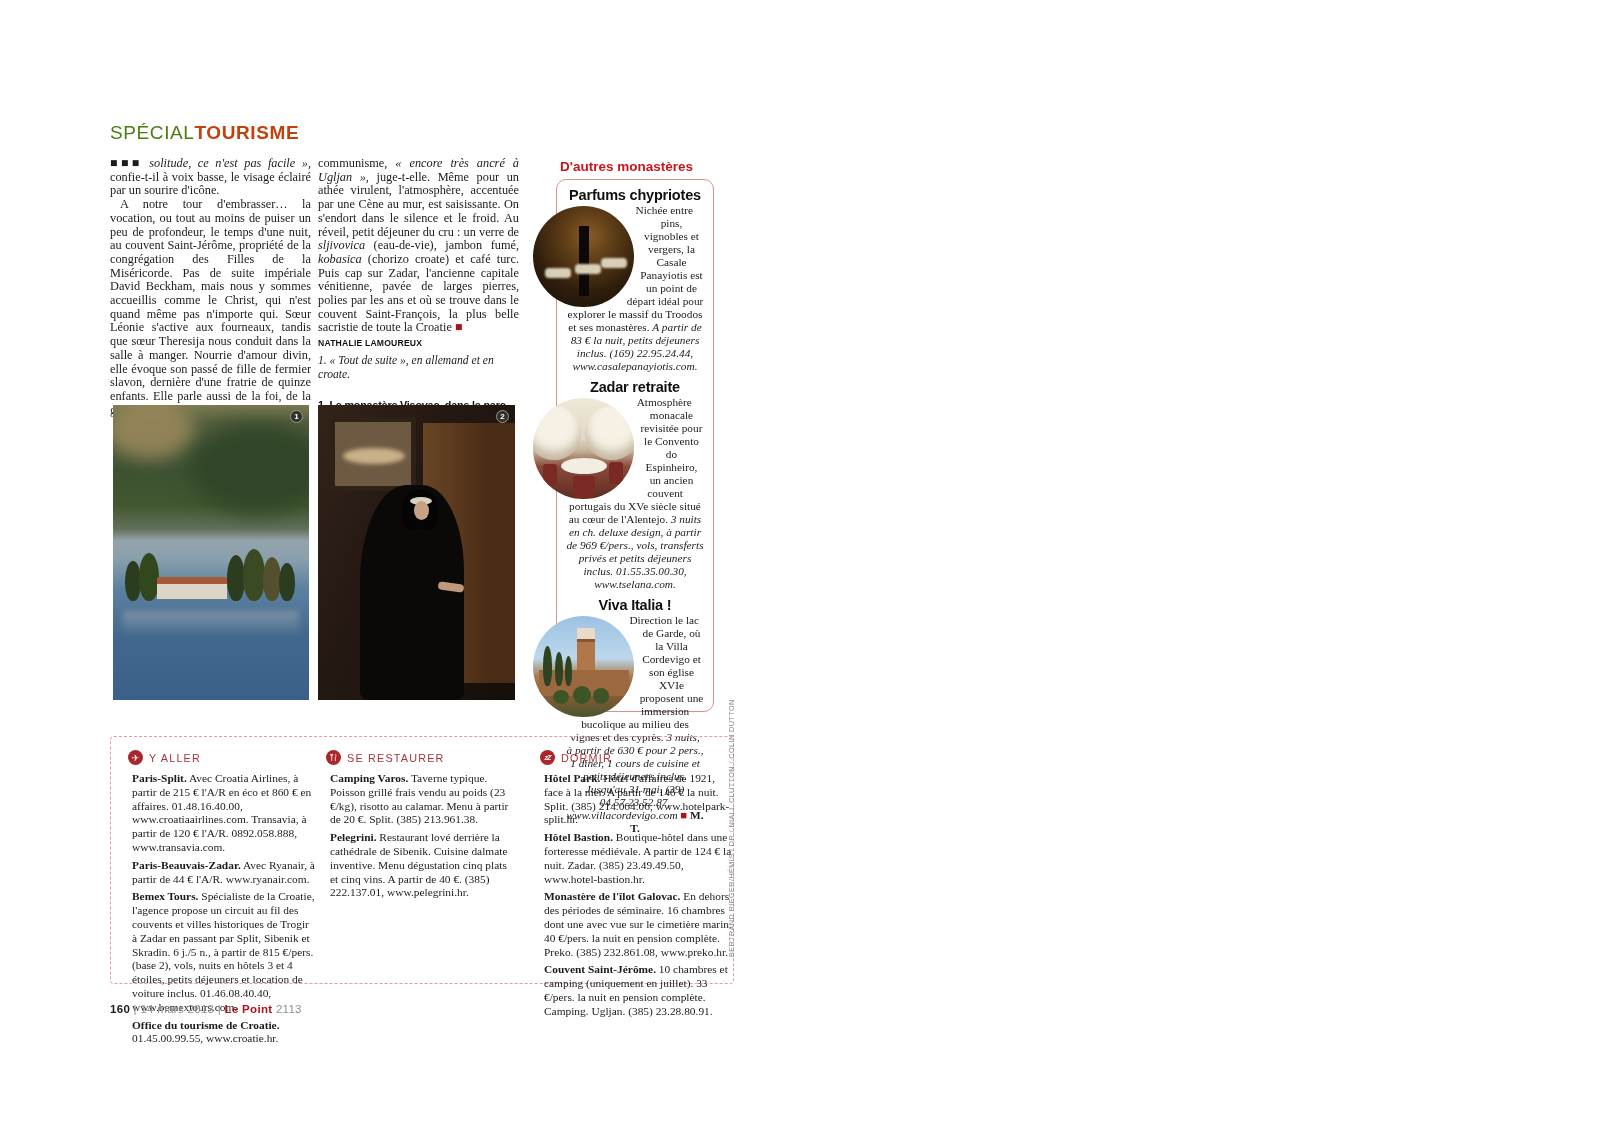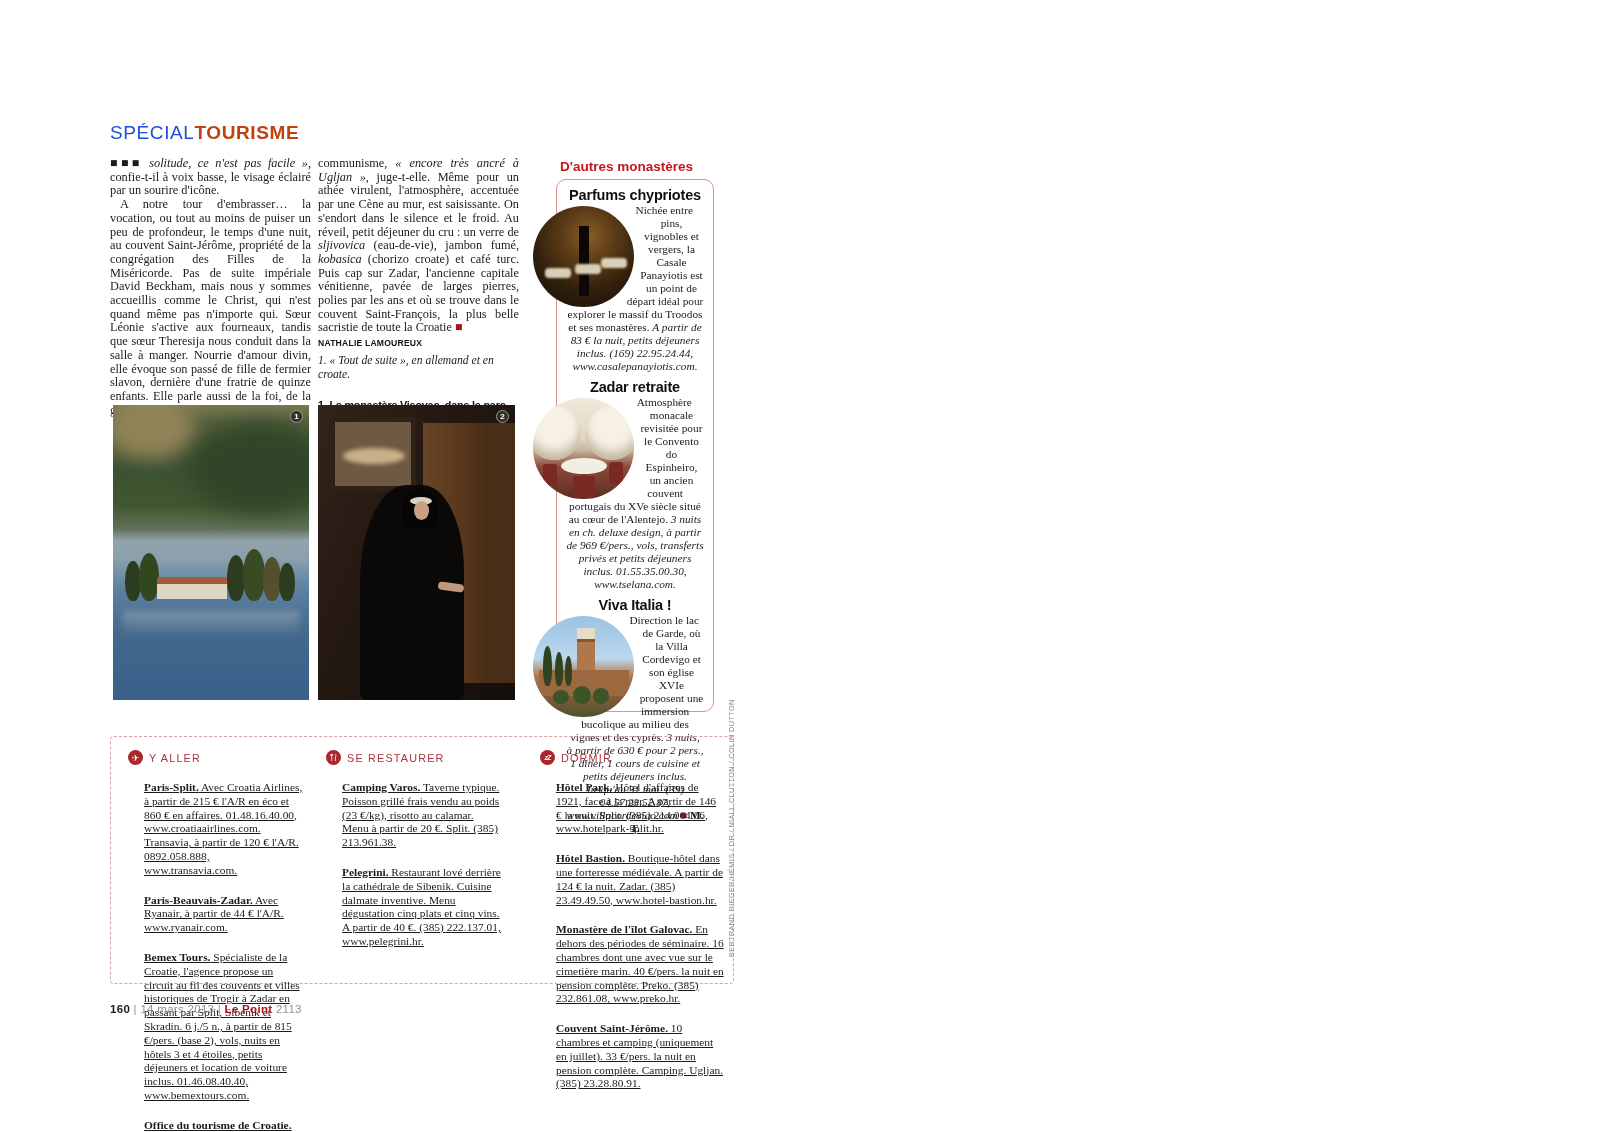--- a/index.html
+++ b/index.html
@@ -1,21 +1,21 @@
 <!DOCTYPE html>
 <html><head>
 <meta charset="utf-8">
 <style>
   * { margin:0; padding:0; box-sizing:border-box; }
   body { background:#ffffff; font-family:"Liberation Sans", sans-serif; }
   .page { position:relative; width:1600px; height:1132px; background:#fff; overflow:hidden; }
 
   
   .kicker { position:absolute; left:110px; top:122px; font-size:19px; letter-spacing:0.6px; }
-  .kicker .light { color:#1d4ed8; font-weight:400; }
+  .kicker .light { color:#4d7c0f; font-weight:400; }
   .kicker .bold  { color:#c2410c; font-weight:800; }
 
   
   .article-col { position:absolute; top:157px; width:201px; font-family:"Liberation Serif", serif;
                  font-size:12.3px; line-height:13.7px; color:#1b1b1b; text-align:justify; }
   .col1 { left:110px; }
   .col2 { left:318px; }
   .article-col p.indent { text-indent:10px; }
   .it { font-style:italic; }
   .bd { font-weight:bold; }
@@ -105,21 +105,21 @@
   .dir-col { position:absolute; top:13px; }
   .dir-col.c1 { left:17px;  width:192px; }
   .dir-col.c2 { left:215px; width:192px; }
   .dir-col.c3 { left:429px; width:200px; }
   .dir-head { display:flex; align-items:center; gap:6px; margin-bottom:7px; }
   .dir-ico { width:15px; height:15px; border-radius:50%; background:#a8262c; color:#fff;
     display:flex; align-items:center; justify-content:center; font-size:9px; flex:0 0 15px; }
   .dir-ico.sleep { font-size:7px; font-style:italic; font-weight:700; letter-spacing:-1px; }
   .dir-label { color:#a8343c; font-size:10.8px; letter-spacing:1.2px; font-weight:400; }
   .dir-body { font-family:"Liberation Serif", serif; font-size:11.4px; line-height:13.8px; color:#1b1b1b; }
-  .dir-body p { margin:16px;text-decoration:underline; }
+  .dir-body p { margin:4px; }
 
   
   .credits { position:absolute; left:727px; top:957px; transform:rotate(-90deg); transform-origin:0 0;
     width:215px; font-size:7.3px; color:#8a8a8a; letter-spacing:0.4px; white-space:nowrap; }
   .footer { position:absolute; left:110px; top:1003px; font-size:11.5px; color:#8f8f8f; letter-spacing:0.3px; }
   .footer .pg { color:#1b1b1b; font-weight:800; }
   .footer .brand { color:#ad1218; font-weight:800; }
 </style>
 </head>
 <body>

